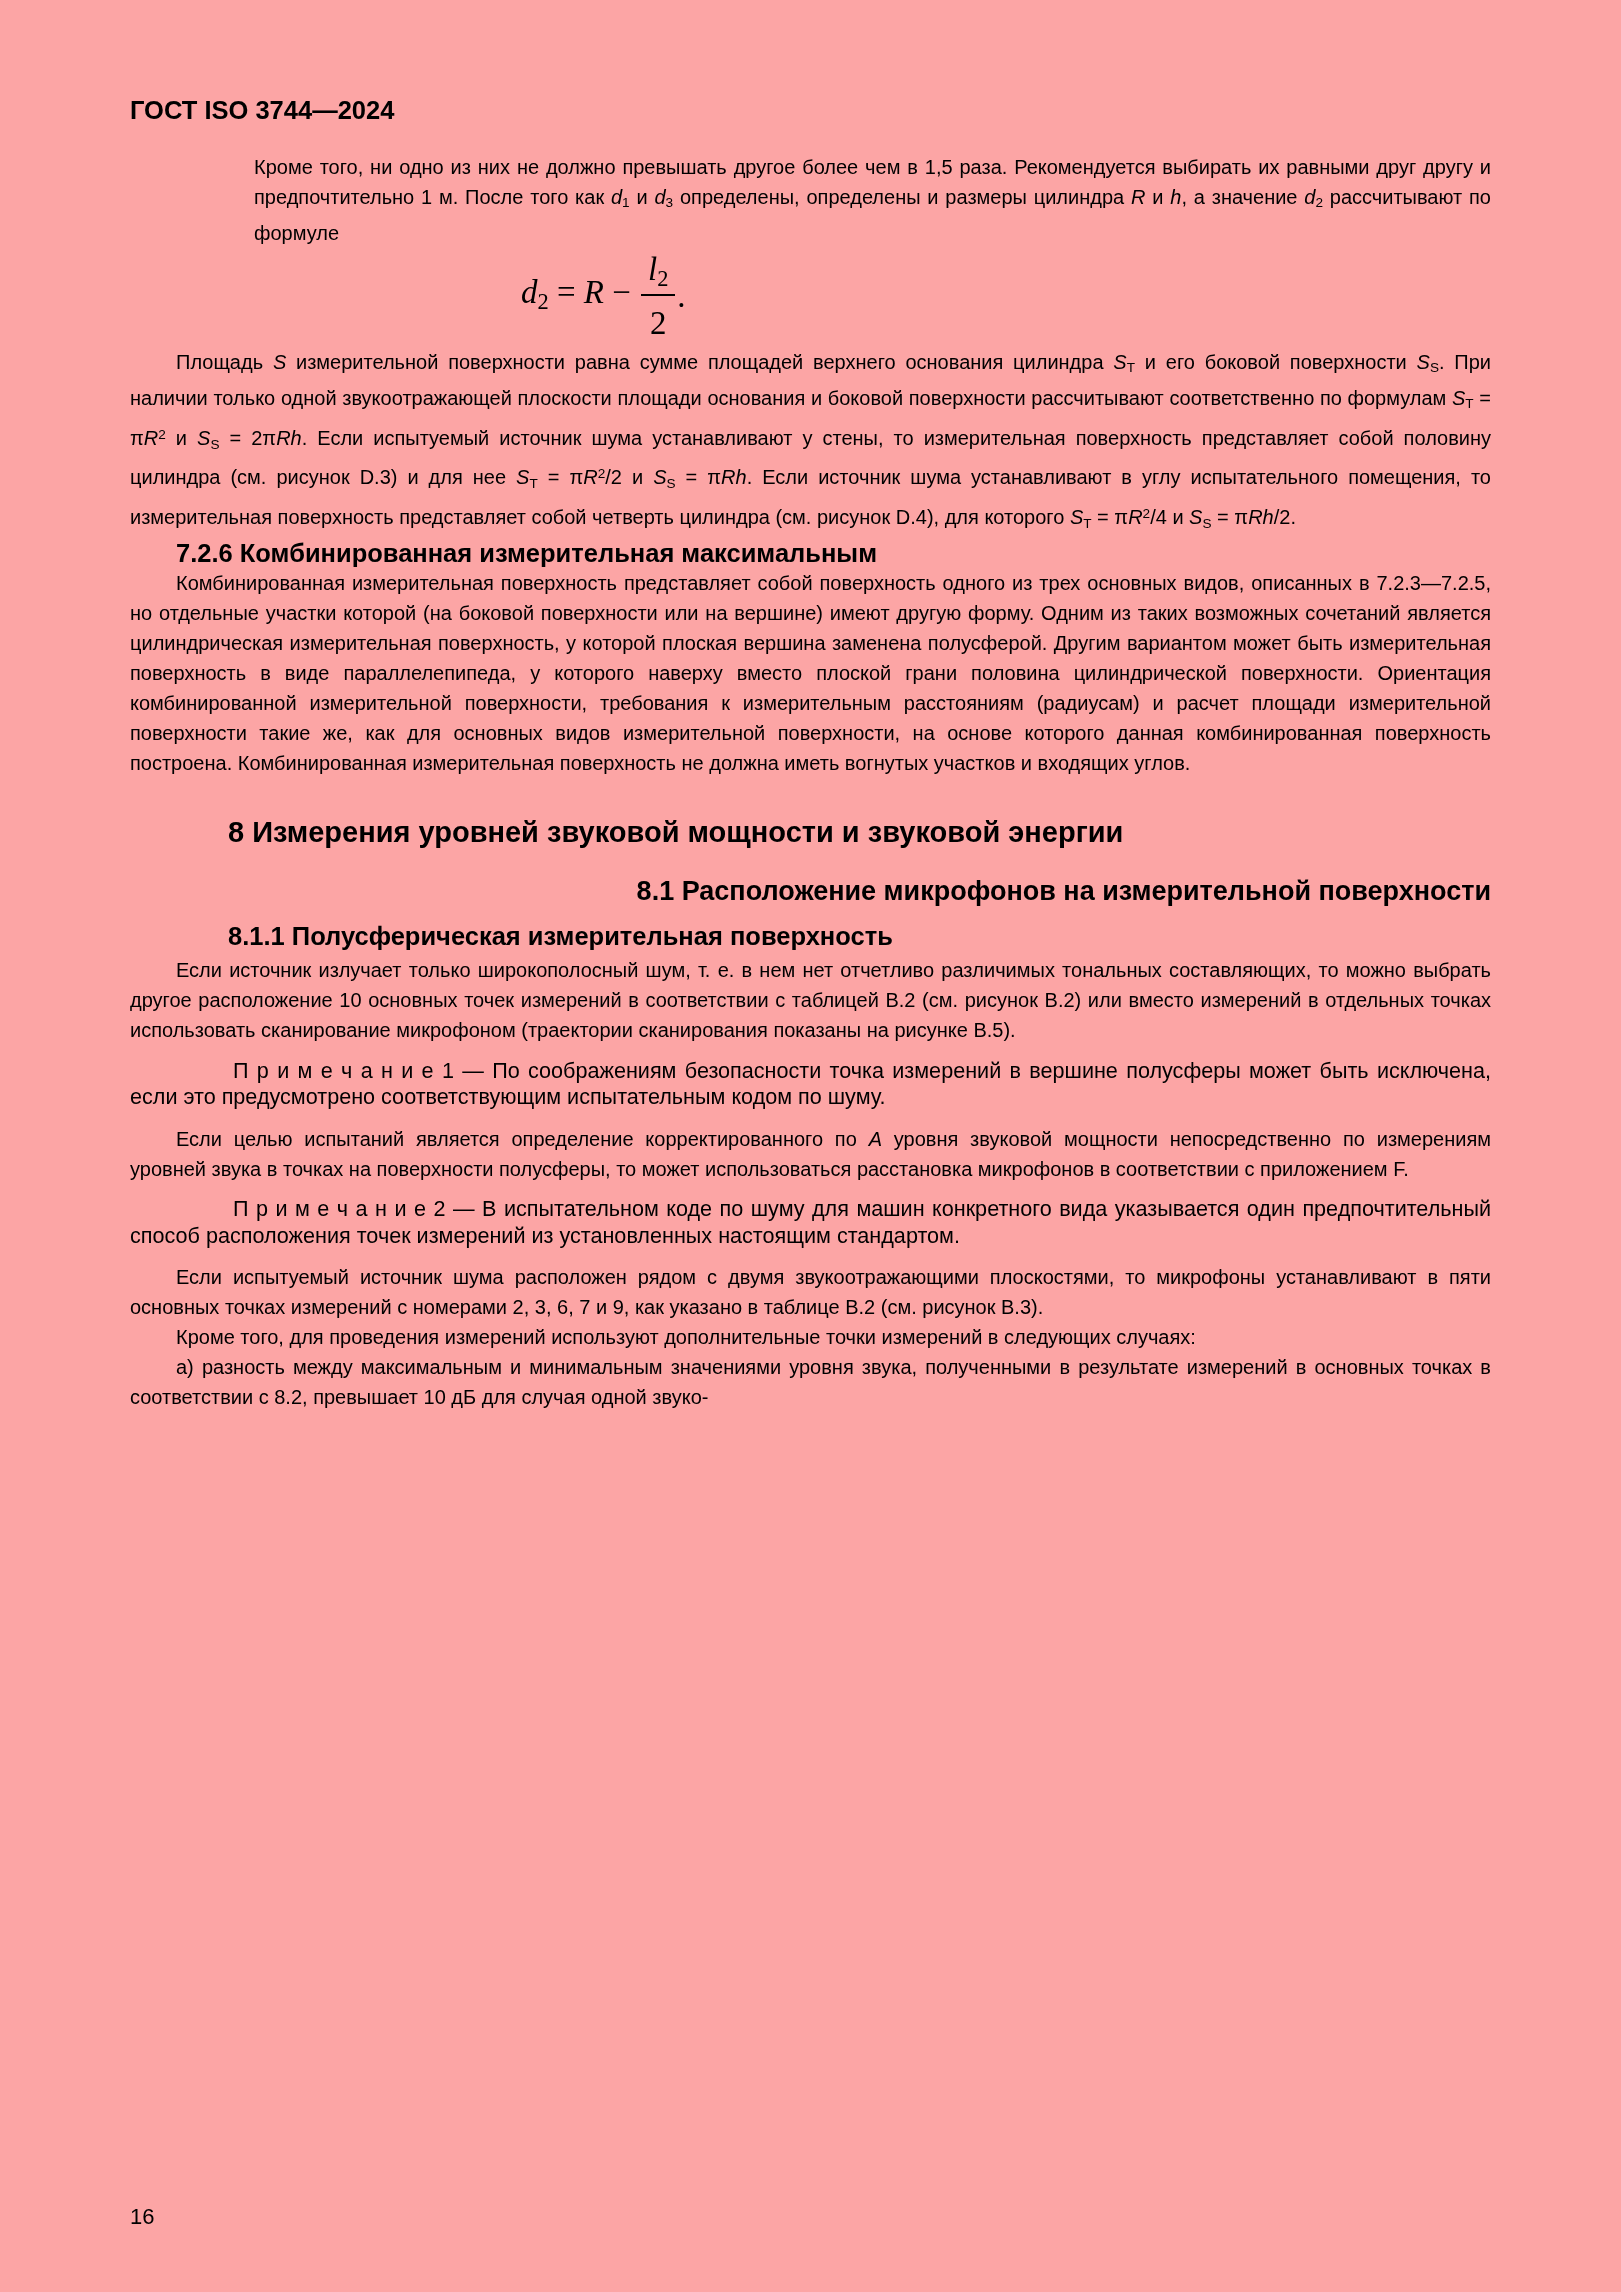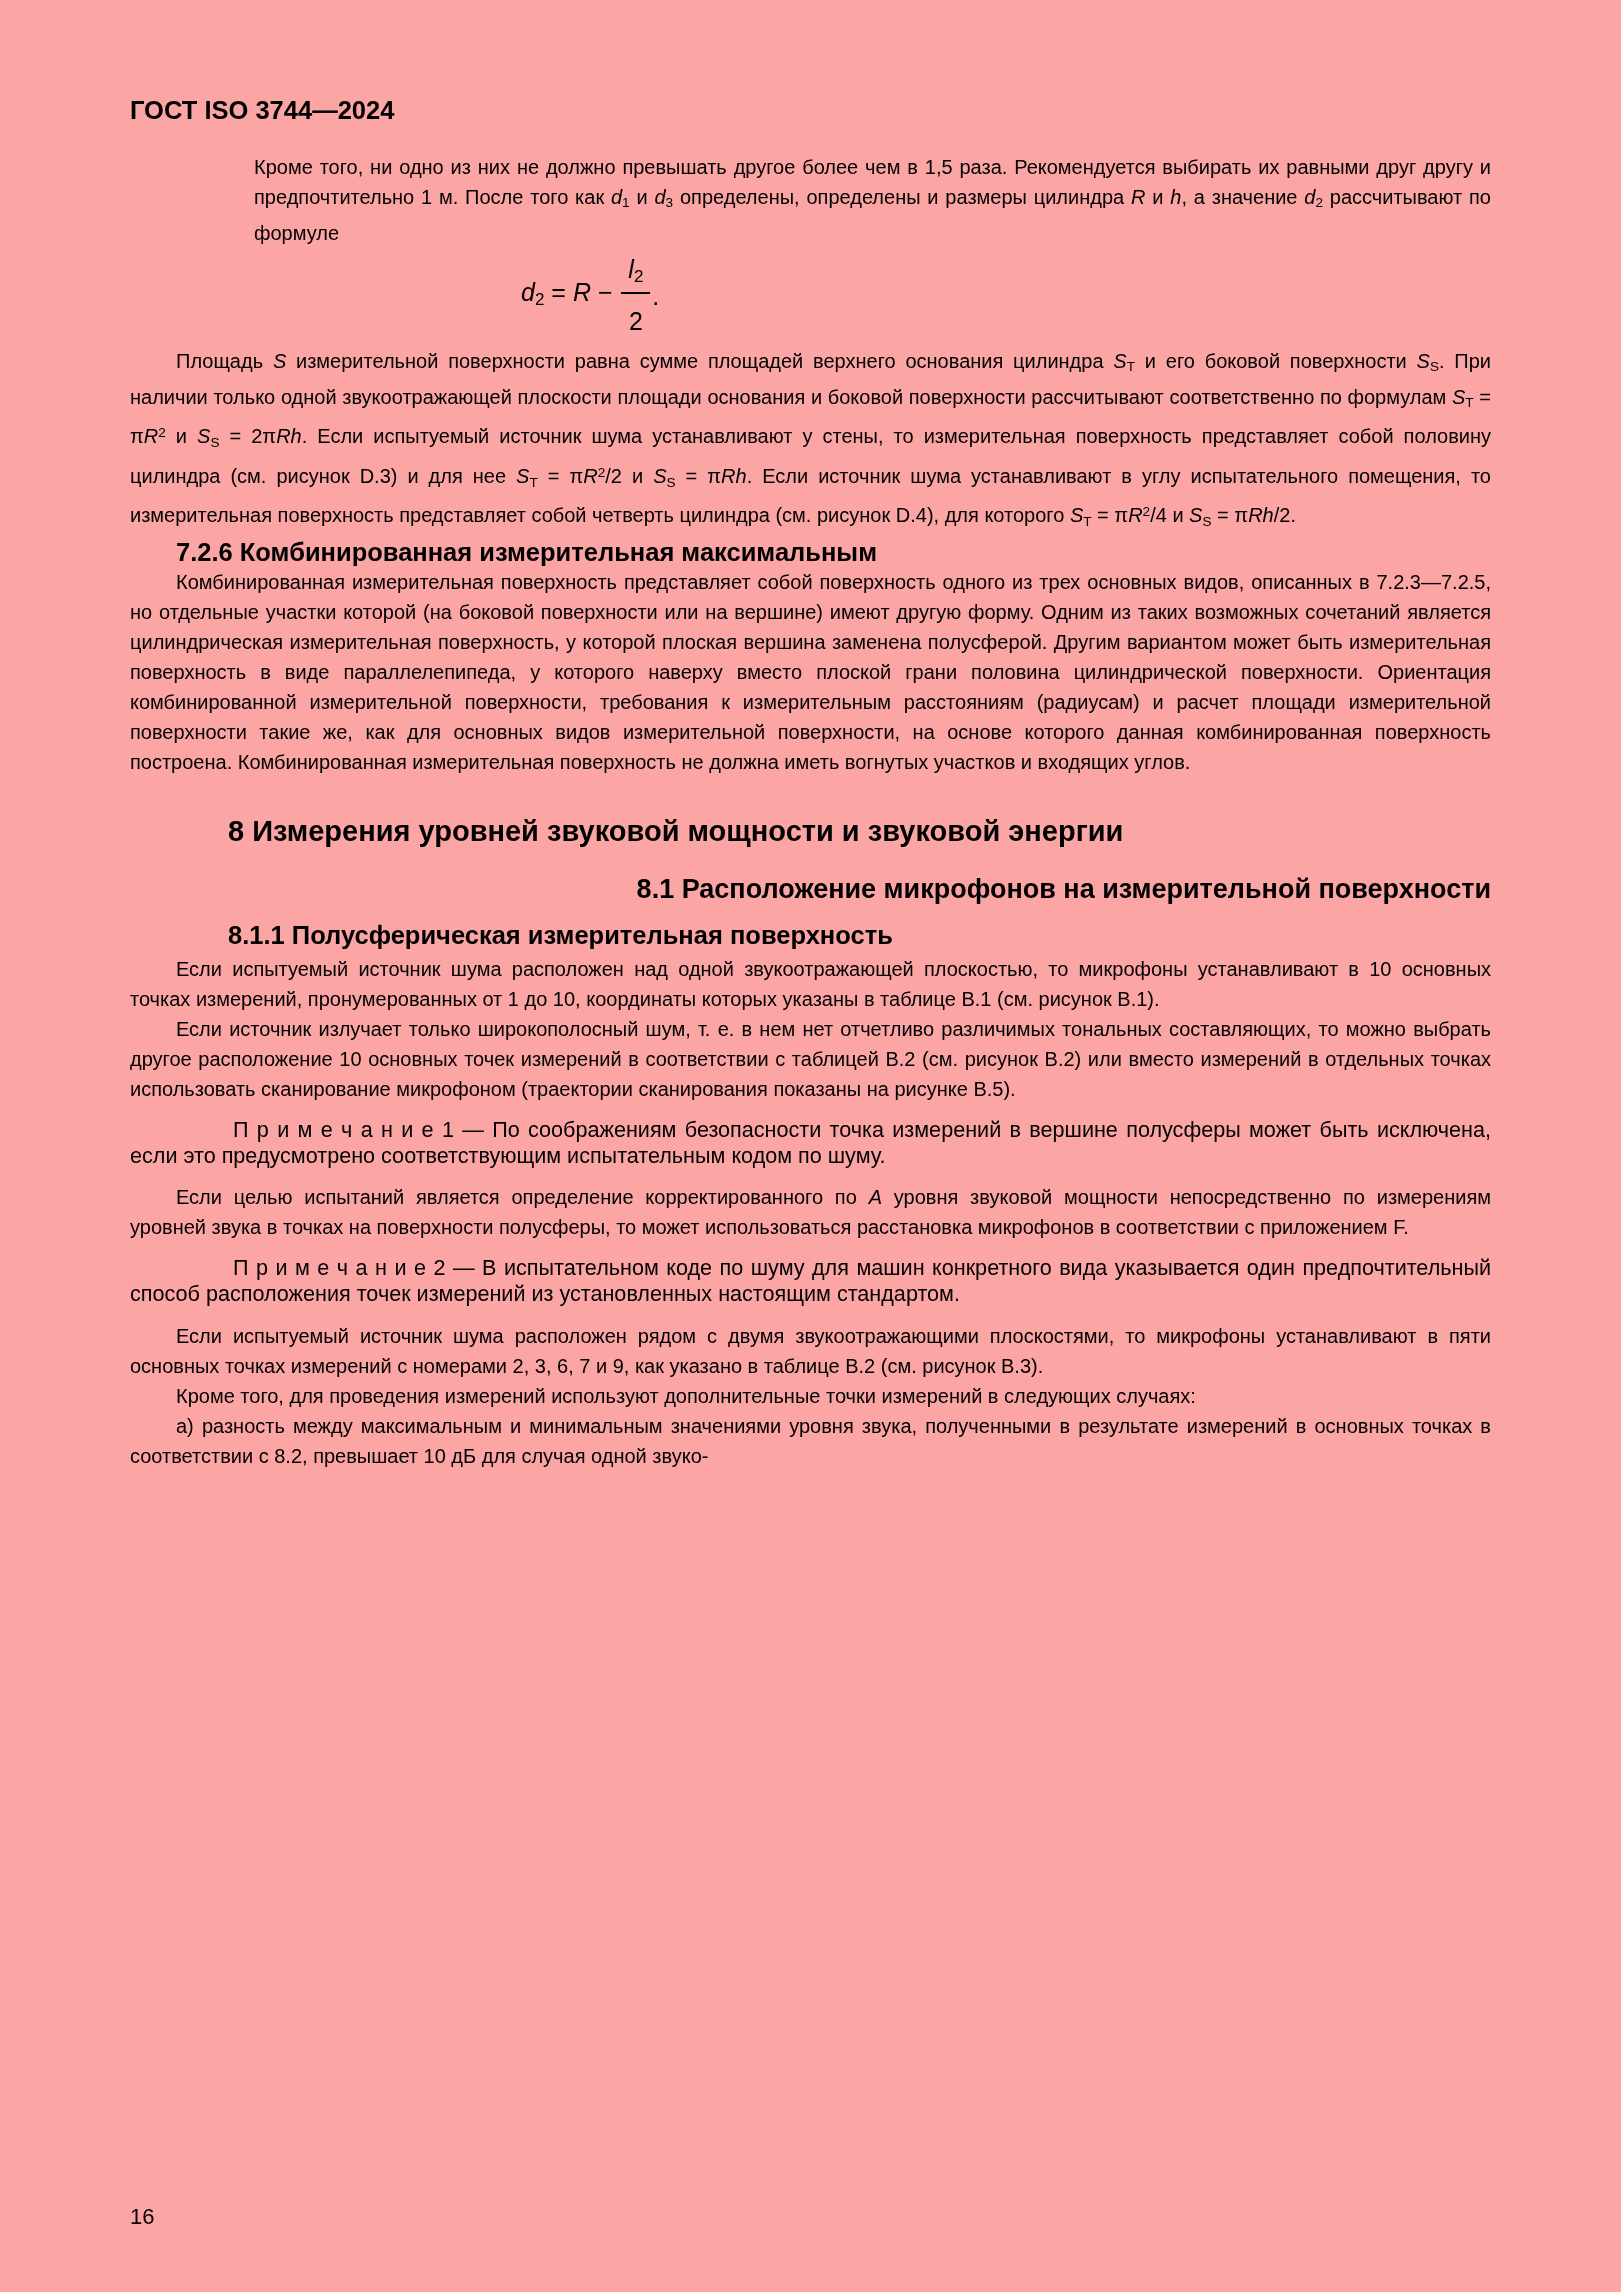--- a/index.html
+++ b/index.html
@@ -29,22 +29,23 @@
     text-align: justify;
     text-indent: 46px;
   }
   p.hang-block {
     padding-left: 124px;
     text-indent: 0;
   }
   .formula-row {
     margin: 7.8px 0 9.8px 0;
     padding-left: 391px;
-    font-size: 25px;
+    font-size: 33px;
     line-height: 30px;
+    font-family: Liberation Serif, serif;
   }
   .formula { display: inline-flex; align-items: center; }
   .formula .fpart { white-space: pre; }
   .frac {
     display: inline-flex;
     flex-direction: column;
     align-items: center;
     vertical-align: middle;
     margin: 0 2px;
     gap: 12px;
@@ -126,21 +127,20 @@
     <h4 class="inline-head">7.2.6 Комбинированная измерительная максимальным</h4>
 
     <p>Комбинированная измерительная поверхность представляет собой поверхность одного из трех основных видов, описанных в 7.2.3—7.2.5, но отдельные участки которой (на боковой поверхности или на вершине) имеют другую форму. Одним из таких возможных сочетаний является цилиндрическая измерительная поверхность, у которой плоская вершина заменена полусферой. Другим вариантом может быть измерительная поверхность в виде параллелепипеда, у которого наверху вместо плоской грани половина цилиндрической поверхности. Ориентация комбинированной измерительной поверхности, требования к измерительным расстояниям (радиусам) и расчет площади измерительной поверхности такие же, как для основных видов измерительной поверхности, на основе которого данная комбинированная поверхность построена. Комбинированная измерительная поверхность не должна иметь вогнутых участков и входящих углов.</p>
 
     <h2 class="sec">8 Измерения уровней звуковой мощности и звуковой энергии</h2>
 
     <h3 class="subsec">8.1 Расположение микрофонов на измерительной поверхности</h3>
 
     <h4 class="subsubsec">8.1.1 Полусферическая измерительная поверхность</h4>
 
-    <p>Если испытуемый источник шума расположен над одной звукоотражающей плоскостью, то микрофоны устанавливают в 10 основных точках измерений, пронумерованных от 1 до 10, координаты которых указаны в таблице В.1 (см. рисунок В.1).</p>
 
     <p>Если источник излучает только широкополосный шум, т. е. в нем нет отчетливо различимых тональных составляющих, то можно выбрать другое расположение 10 основных точек измерений в соответствии с таблицей В.2 (см. рисунок В.2) или вместо измерений в отдельных точках использовать сканирование микрофоном (траектории сканирования показаны на рисунке В.5).</p>
 
     <p class="note">П р и м е ч а н и е   1 — По соображениям безопасности точка измерений в вершине полусферы может быть исключена, если это предусмотрено соответствующим испытательным кодом по шуму.</p>
 
     <p>Если целью испытаний является определение корректированного по <i>A</i> уровня звуковой мощности непосредственно по измерениям уровней звука в точках на поверхности полусферы, то может использоваться расстановка микрофонов в соответствии с приложением F.</p>
 
     <p class="note">П р и м е ч а н и е   2 — В испытательном коде по шуму для машин конкретного вида указывается один предпочтительный способ расположения точек измерений из установленных настоящим стандартом.</p>
 
     <p>Если испытуемый источник шума расположен рядом с двумя звукоотражающими плоскостями, то микрофоны устанавливают в пяти основных точках измерений с номерами 2, 3, 6, 7 и 9, как указано в таблице В.2 (см. рисунок В.3).</p>

